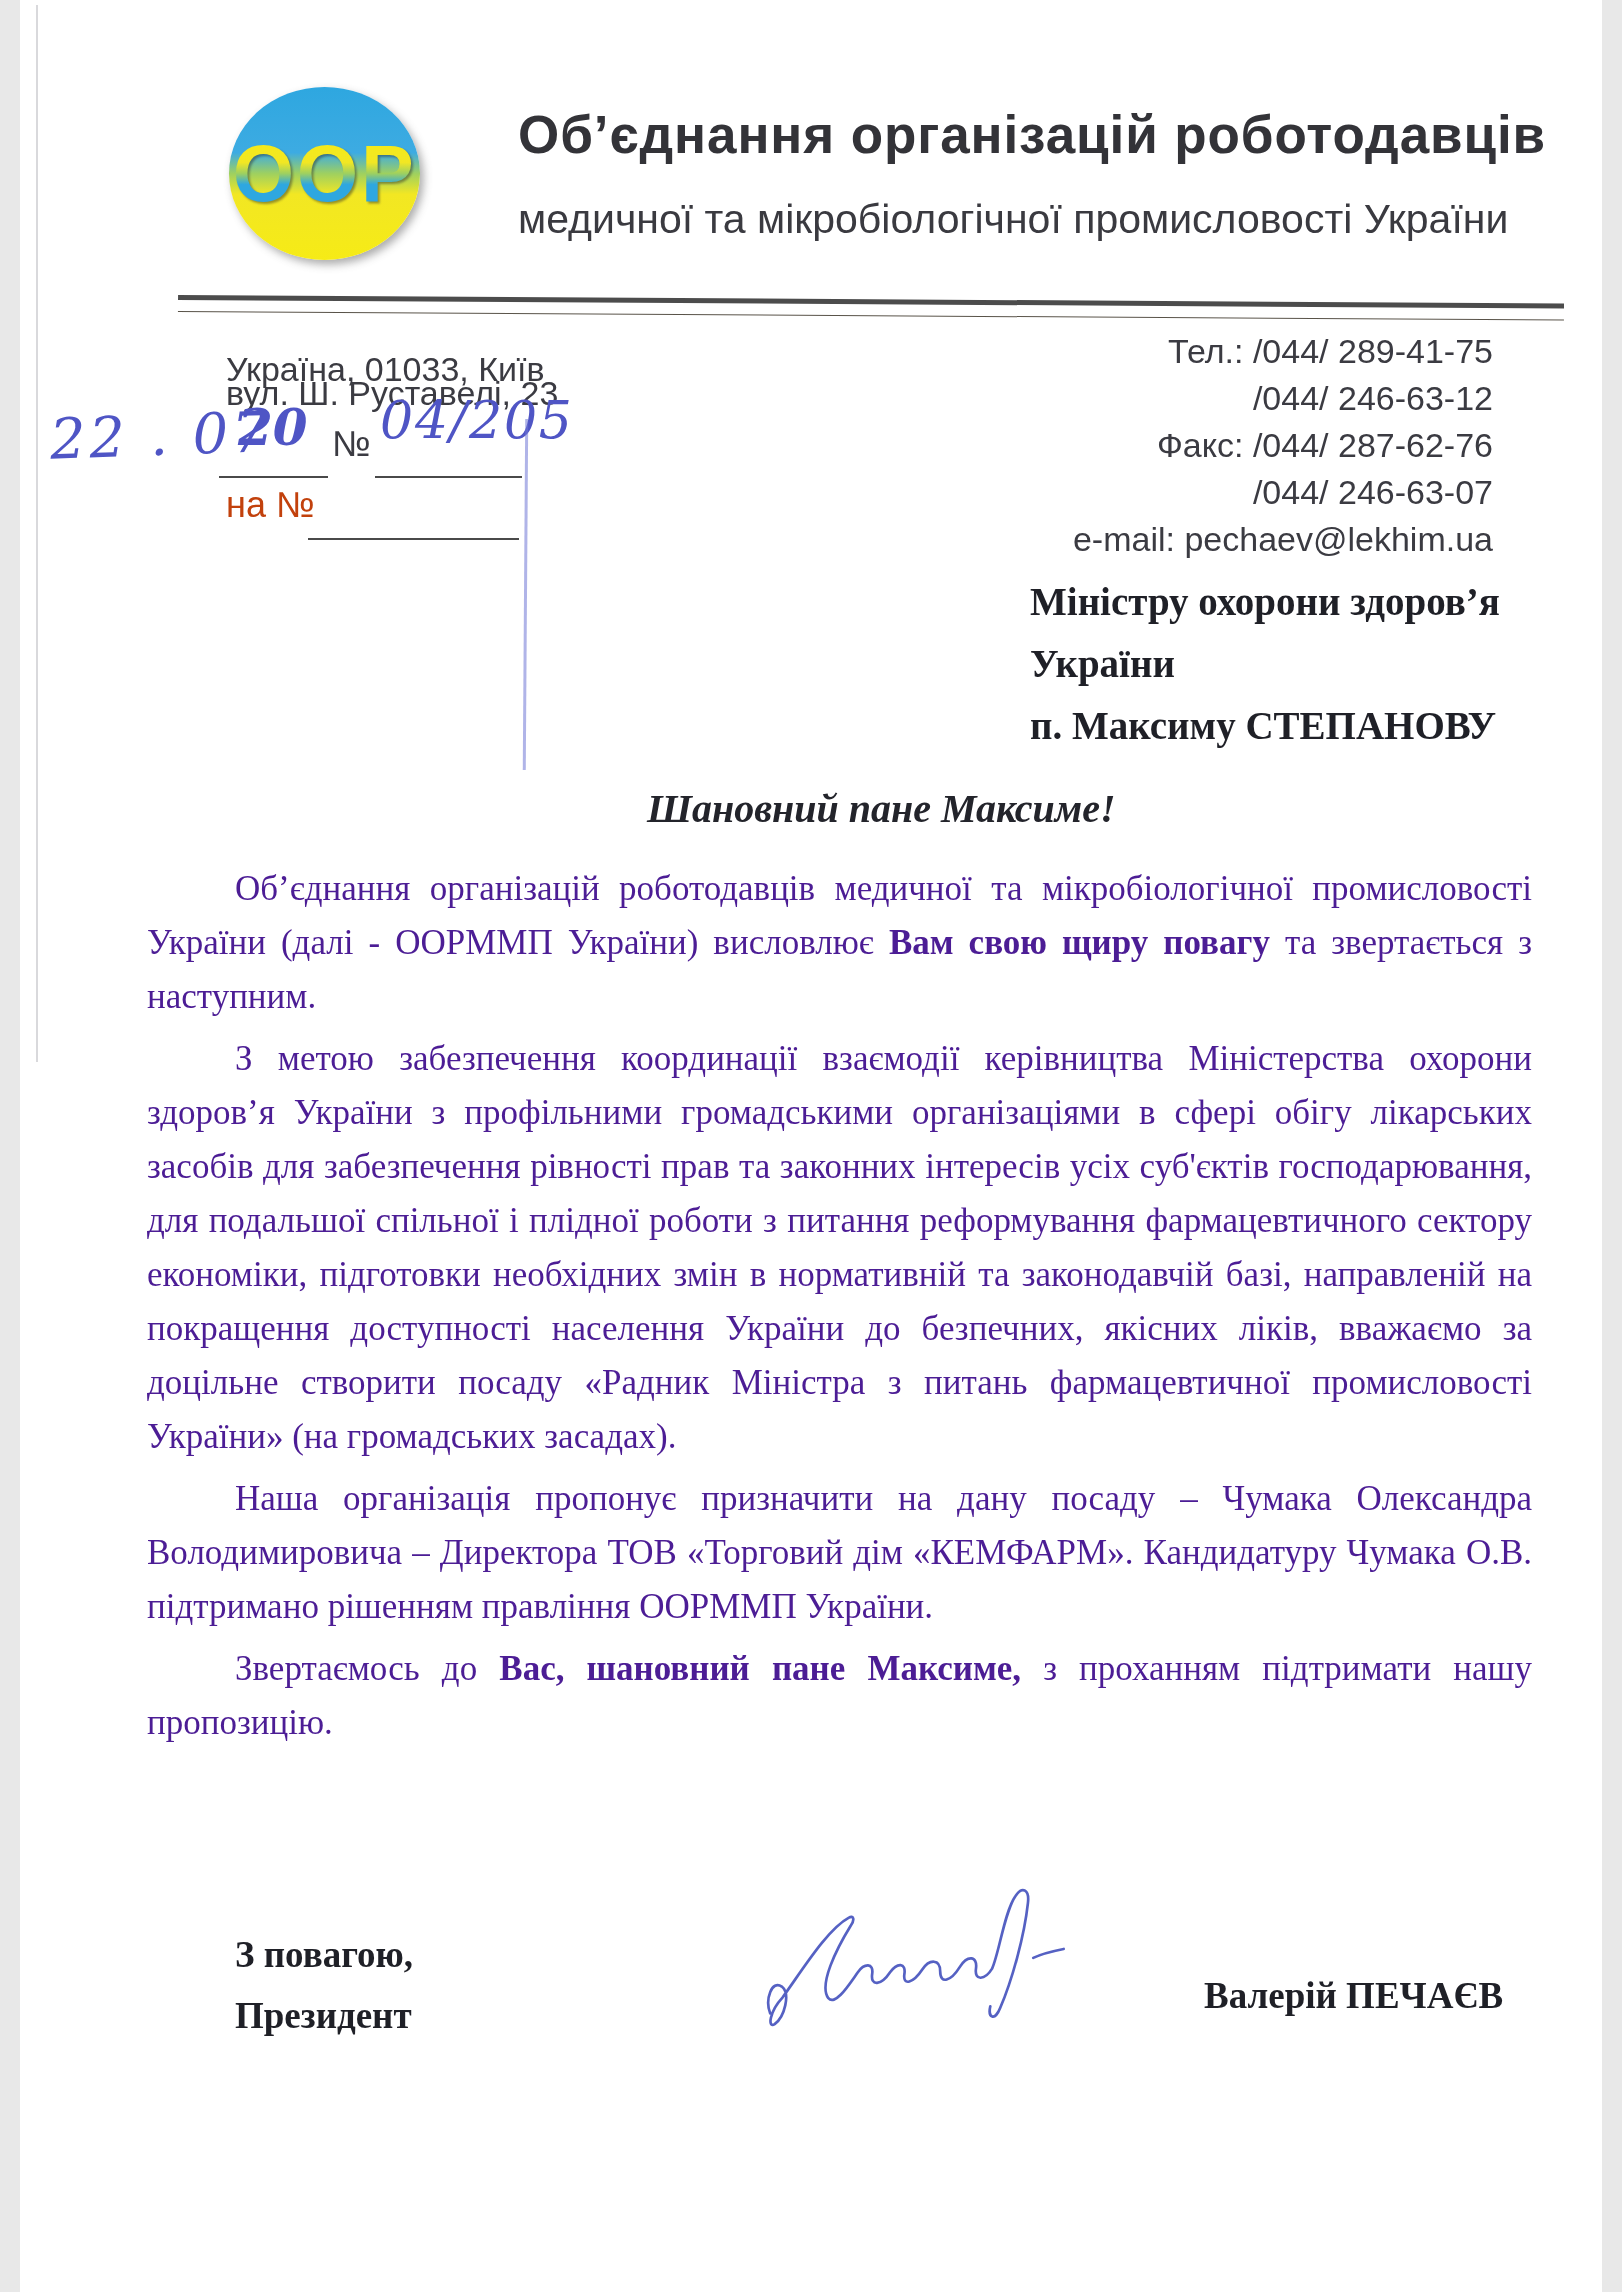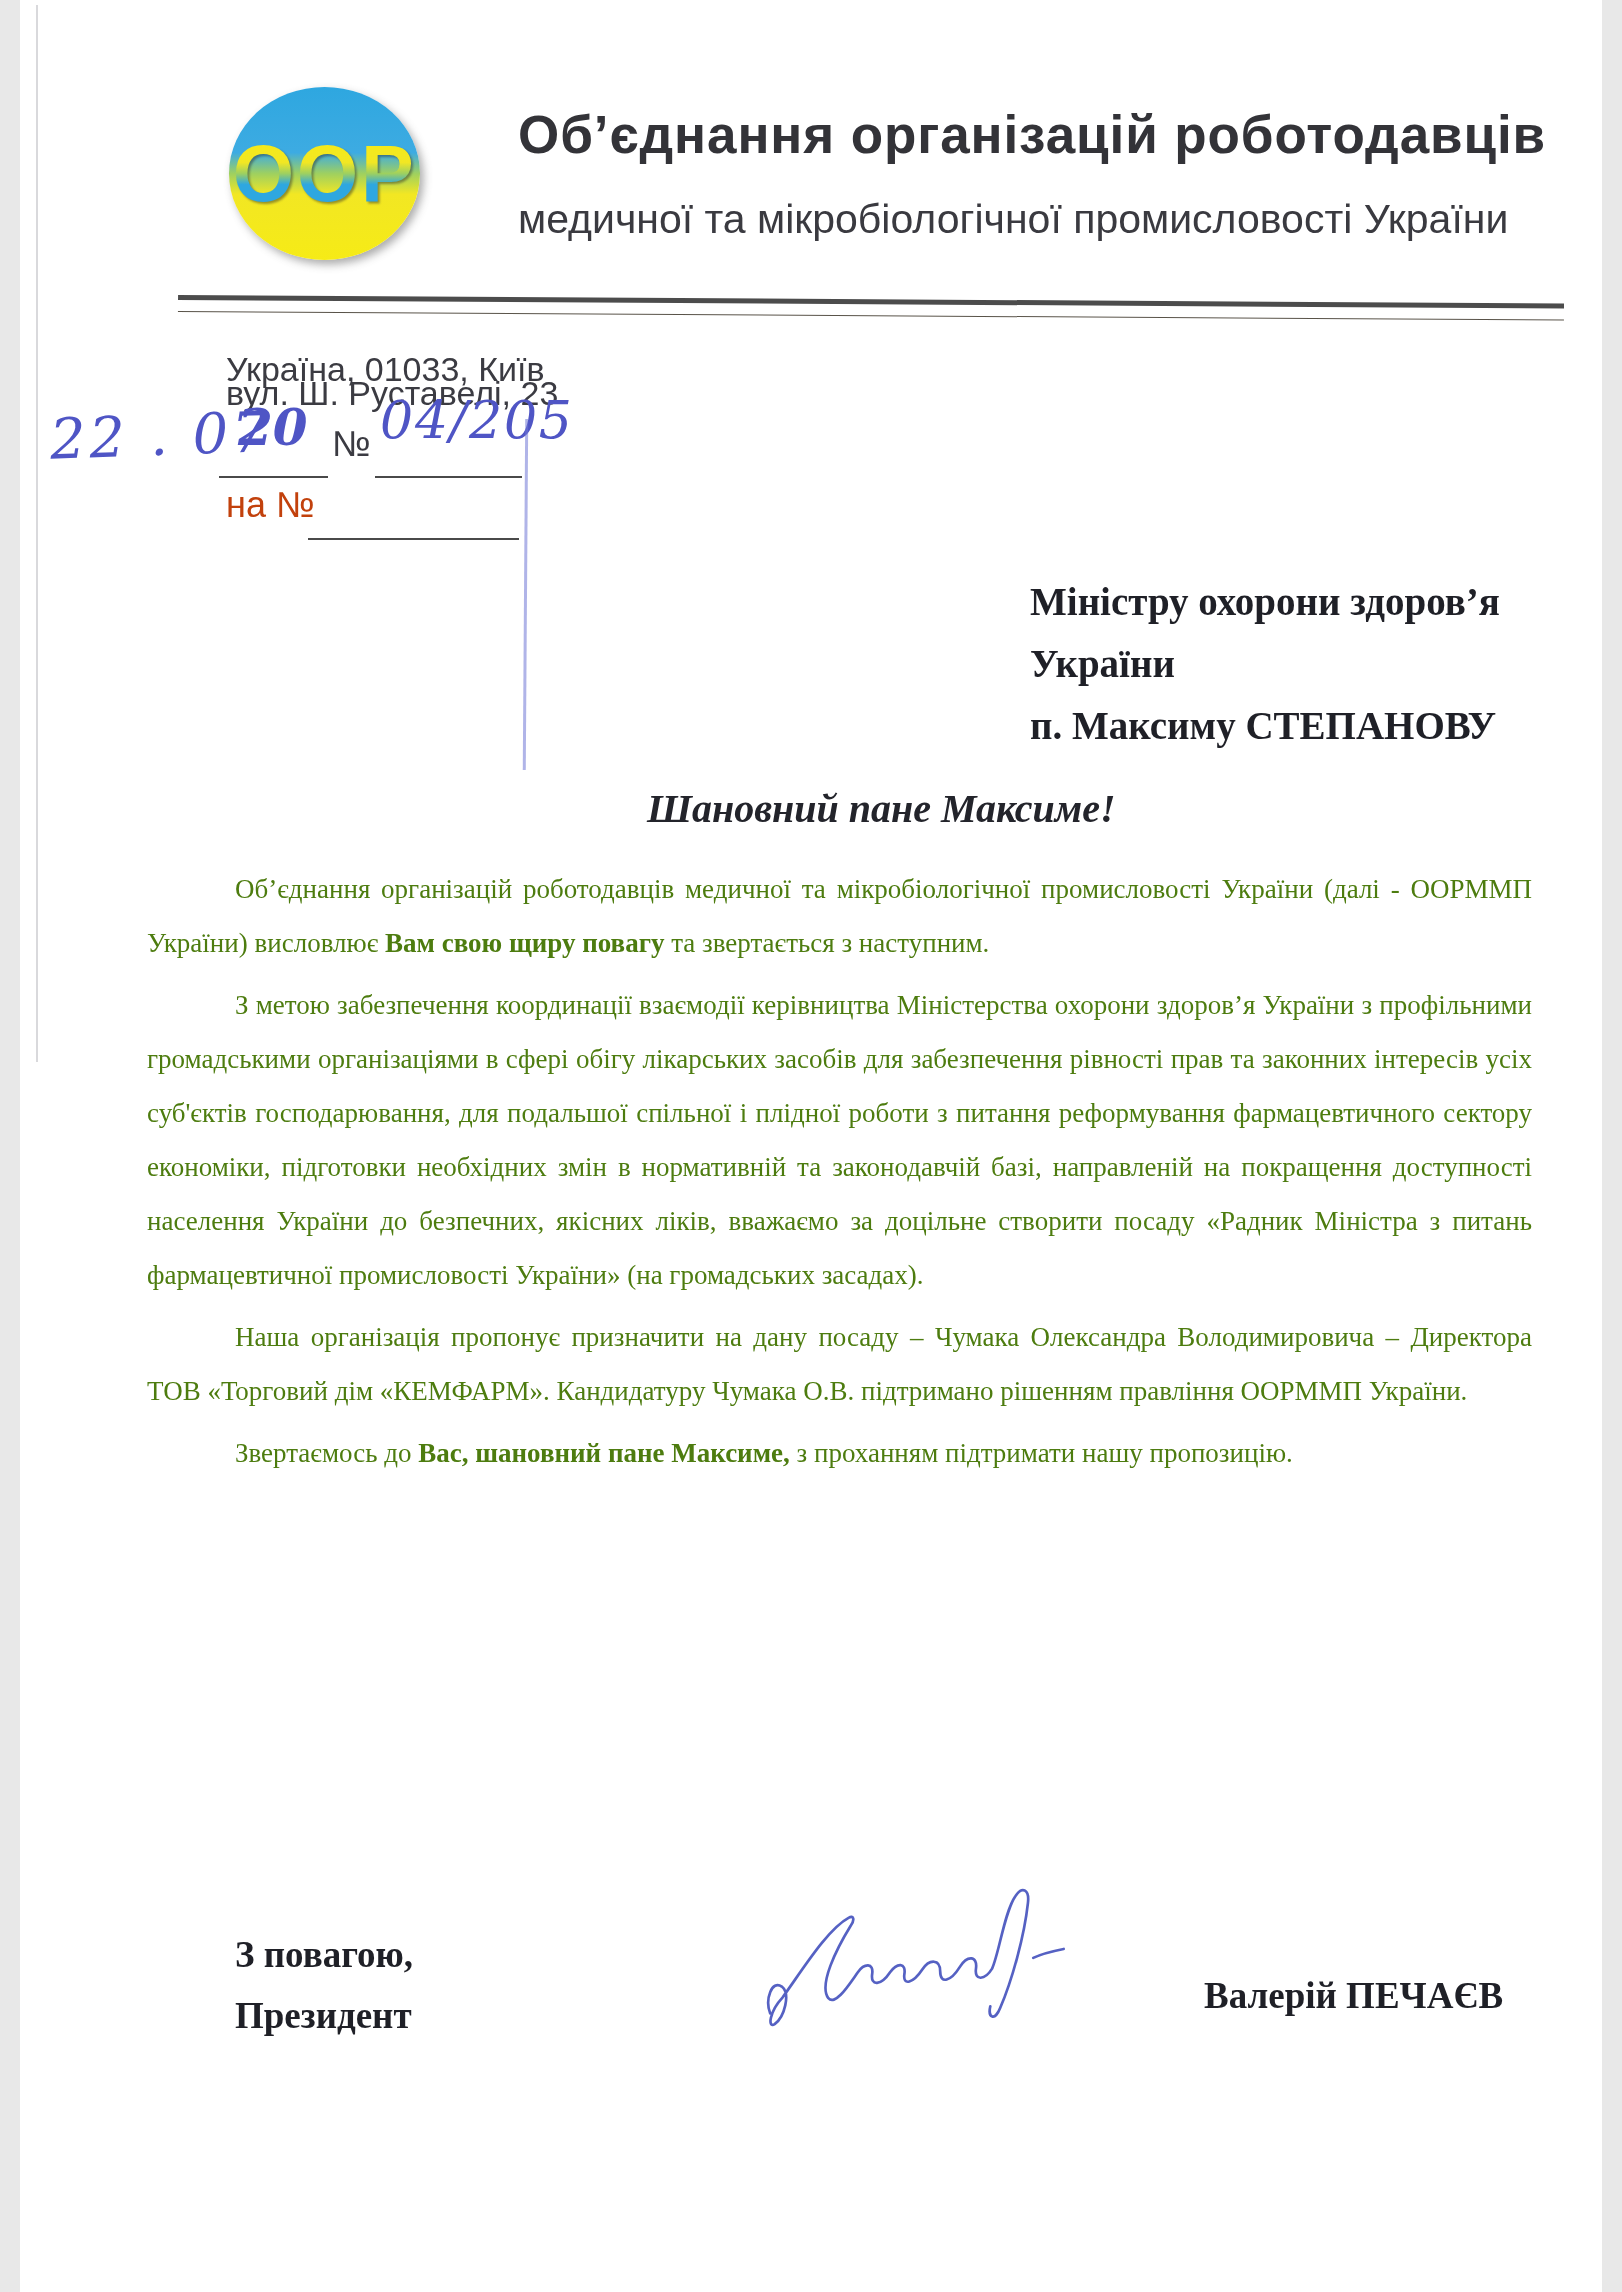--- a/index.html
+++ b/index.html
@@ -54,22 +54,22 @@
     color:#3b3b42; line-height:47px; }
 
   
   .recipient { left:1010px; top:571px; font-weight:bold; font-size:39px;
     line-height:62px; color:#1f2027; }
 
   .salutation { left:627px; top:785px; font-size:40px; font-weight:bold;
     font-style:italic; color:#23242b; }
 
   
-  .body-text { left:127px; top:862px; width:1385px; font-size:27px;
-    line-height:54px; text-align:justify; color:#4d7c0f; }
+  .body-text { left:127px; top:862px; width:1385px; font-size:35px;
+    line-height:54px; text-align:justify; color:#4c1d95; }
   .body-text p { margin:0 0 8px 0; text-indent:88px; }
 
   
   .closing { left:215px; top:1924px; font-weight:bold; font-size:37px;
     line-height:61px; color:#1f2027; }
   .sig-name { left:1184px; top:1974px; font-weight:bold; font-size:37px; color:#1f2027; }
   .sig-svg { left:743px; top:1863px; }
 </style>
 </head>
 <body>
@@ -91,20 +91,27 @@
   <div class="abs hand hw-date">22 . 07</div>
   <div class="abs uline u1"></div>
   <div class="abs hand hw-year">20</div>
   <div class="abs no-label">№</div>
   <div class="abs uline u2"></div>
   <div class="abs hand hw-num">04/205</div>
   <div class="abs ref-label">на №</div>
   <div class="abs uline u3"></div>
   <div class="abs pen-stroke"></div>
 
+  <div class="abs contacts">
+    <div>Тел.:   /044/ 289-41-75</div>
+    <div>/044/ 246-63-12</div>
+    <div>Факс: /044/ 287-62-76</div>
+    <div>/044/ 246-63-07</div>
+    <div>e-mail: pechaev@lekhim.ua</div>
+  </div>
 
   <div class="abs salutation">Шановний пане Максиме!</div>
 
   <div class="abs recipient">
     <div>Міністру охорони  здоров’я</div>
     <div>України</div>
     <div>п. Максиму СТЕПАНОВУ</div>
   </div>
 
   <div class="abs body-text">

